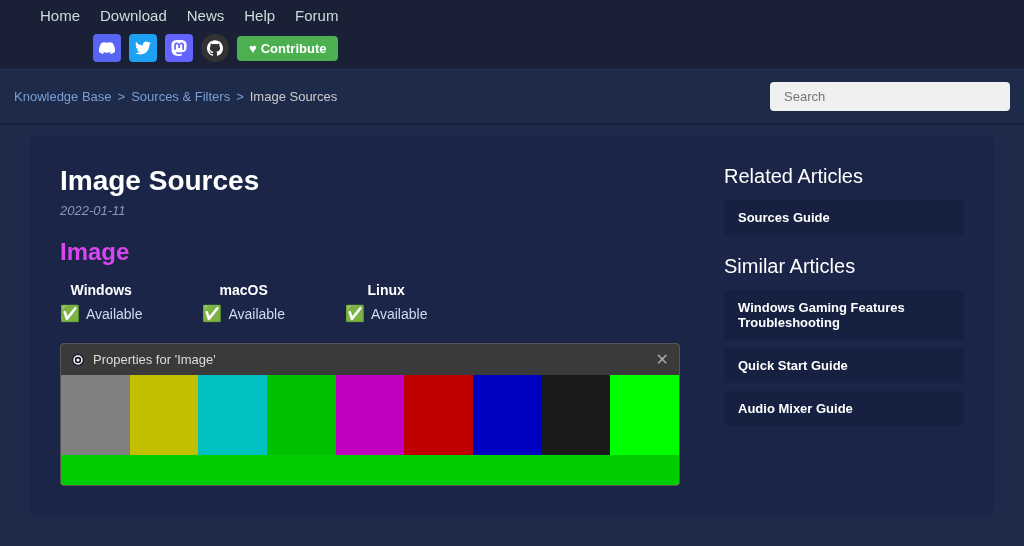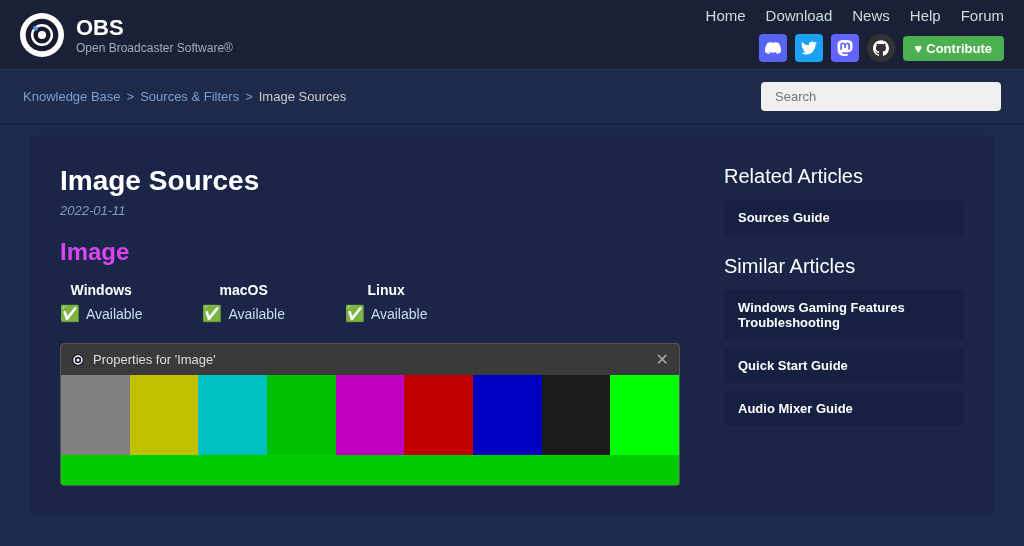--- a/index.html
+++ b/index.html
@@ -42,21 +42,21 @@
     .btn-github { background: #333; border-radius: 50%; }
     .btn-contribute {
       background: #4caf50; color: #fff; border: none;
       padding: 5px 12px; border-radius: 4px; font-size: 13px;
       font-weight: 600; cursor: pointer; display: flex; align-items: center; gap: 4px;
     }
 
     
     .breadcrumb-bar {
       background: #1e2a4a;
-      padding: 12px 23px;
+      padding: 12px 14px;
       display: flex; align-items: center; justify-content: space-between;
       border-bottom: 2px solid #162040;
     }
     .breadcrumb { display: flex; align-items: center; gap: 6px; font-size: 13px; }
     .breadcrumb a { color: #7a9fd4; text-decoration: none; }
     .breadcrumb-sep { color: #7a9fd4; }
     .breadcrumb-current { color: #ccc; }
 
     .search-box {
       background: #f0f0f0;
@@ -126,34 +126,20 @@
       font-size: 13px; font-weight: 600;
       cursor: pointer; margin-bottom: 8px;
       text-decoration: none;
     }
     .similar-title { margin-top: 20px; }
   </style>
 </head>
 <body>
 
 <nav class="top-nav">
-  <div class="logo-area">
-    <div class="logo-circle">
-      <svg class="logo-icon" viewBox="0 0 44 44" xmlns="http://www.w3.org/2000/svg">
-        <circle cx="22" cy="22" r="20" fill="#1a1a2e"></circle>
-        <circle cx="22" cy="22" r="12" fill="none" stroke="#fff" stroke-width="3"></circle>
-        <circle cx="22" cy="22" r="5" fill="#fff"></circle>
-        <circle cx="14" cy="14" r="3" fill="#4a9eff"></circle>
-      </svg>
-    </div>
-    <div class="logo-text">
-      <span class="logo-main">OBS</span>
-      <span class="logo-sub">Open Broadcaster Software®</span>
-    </div>
-  </div>
 
   <div class="nav-links">
     <div class="nav-top">
       <a href="#" class="nav-link">Home</a>
       <a href="#" class="nav-link">Download</a>
       <a href="#" class="nav-link">News</a>
       <a href="#" class="nav-link">Help</a>
       <a href="#" class="nav-link">Forum</a>
     </div>
     <div class="nav-bottom">

